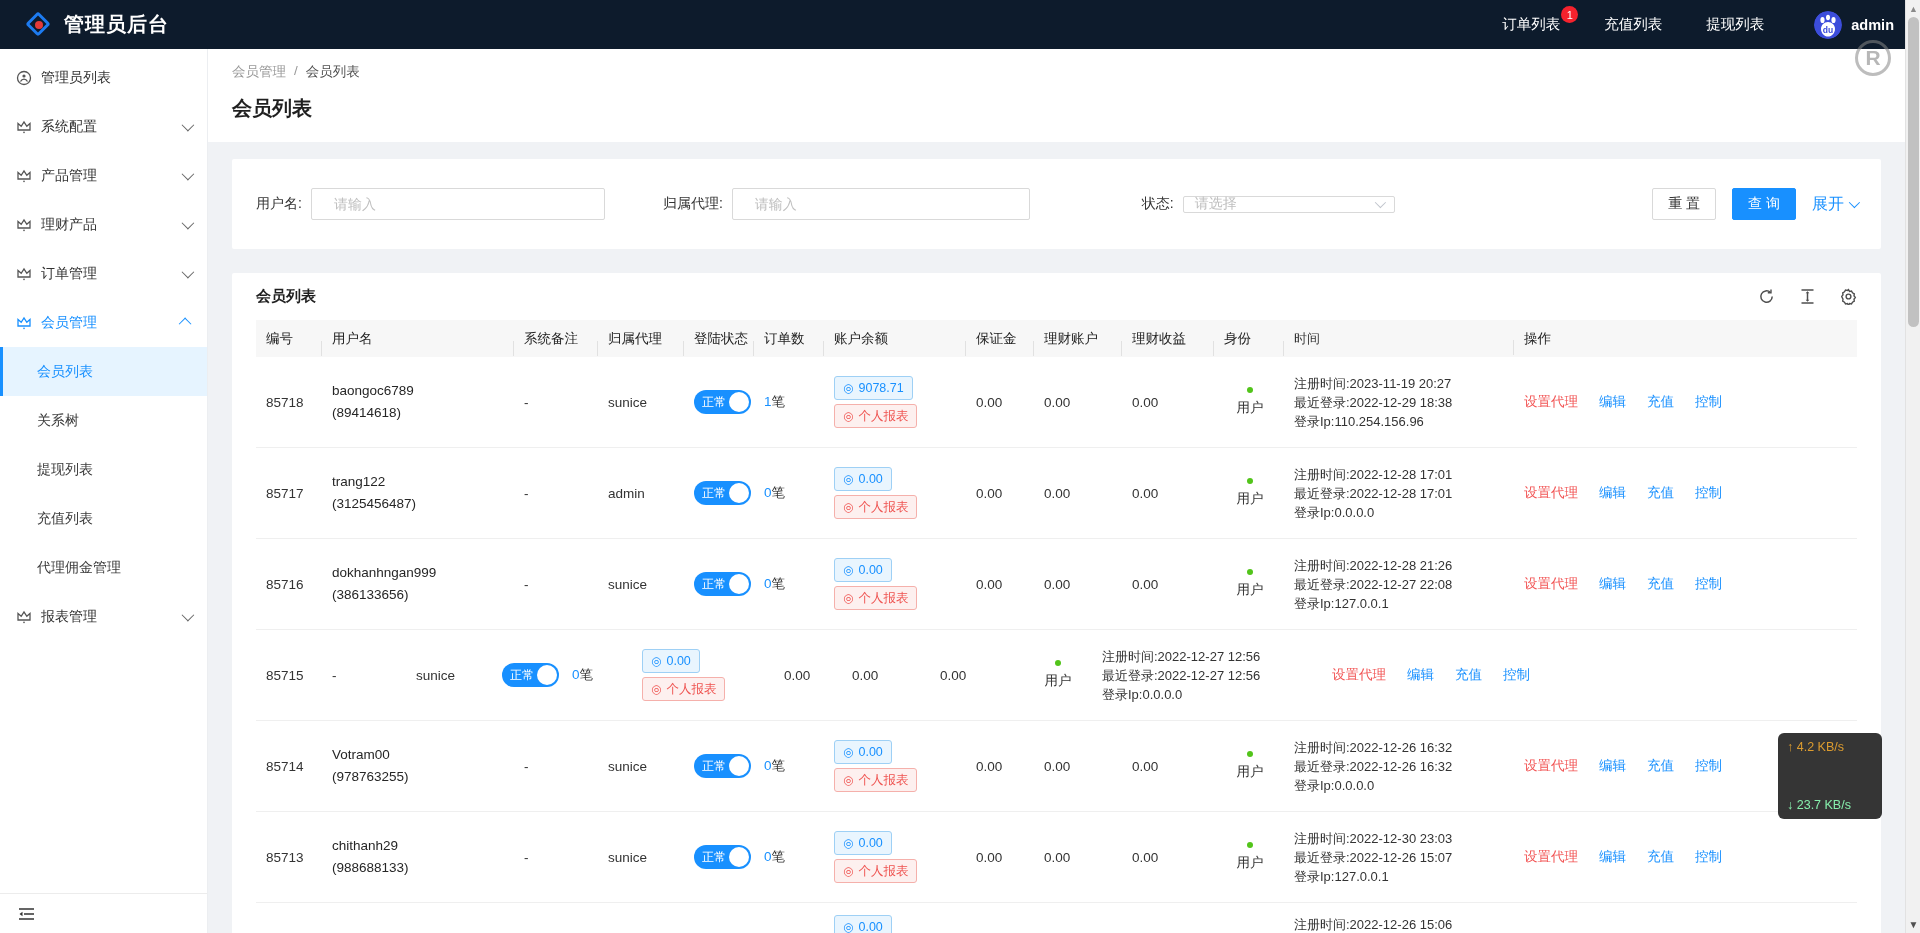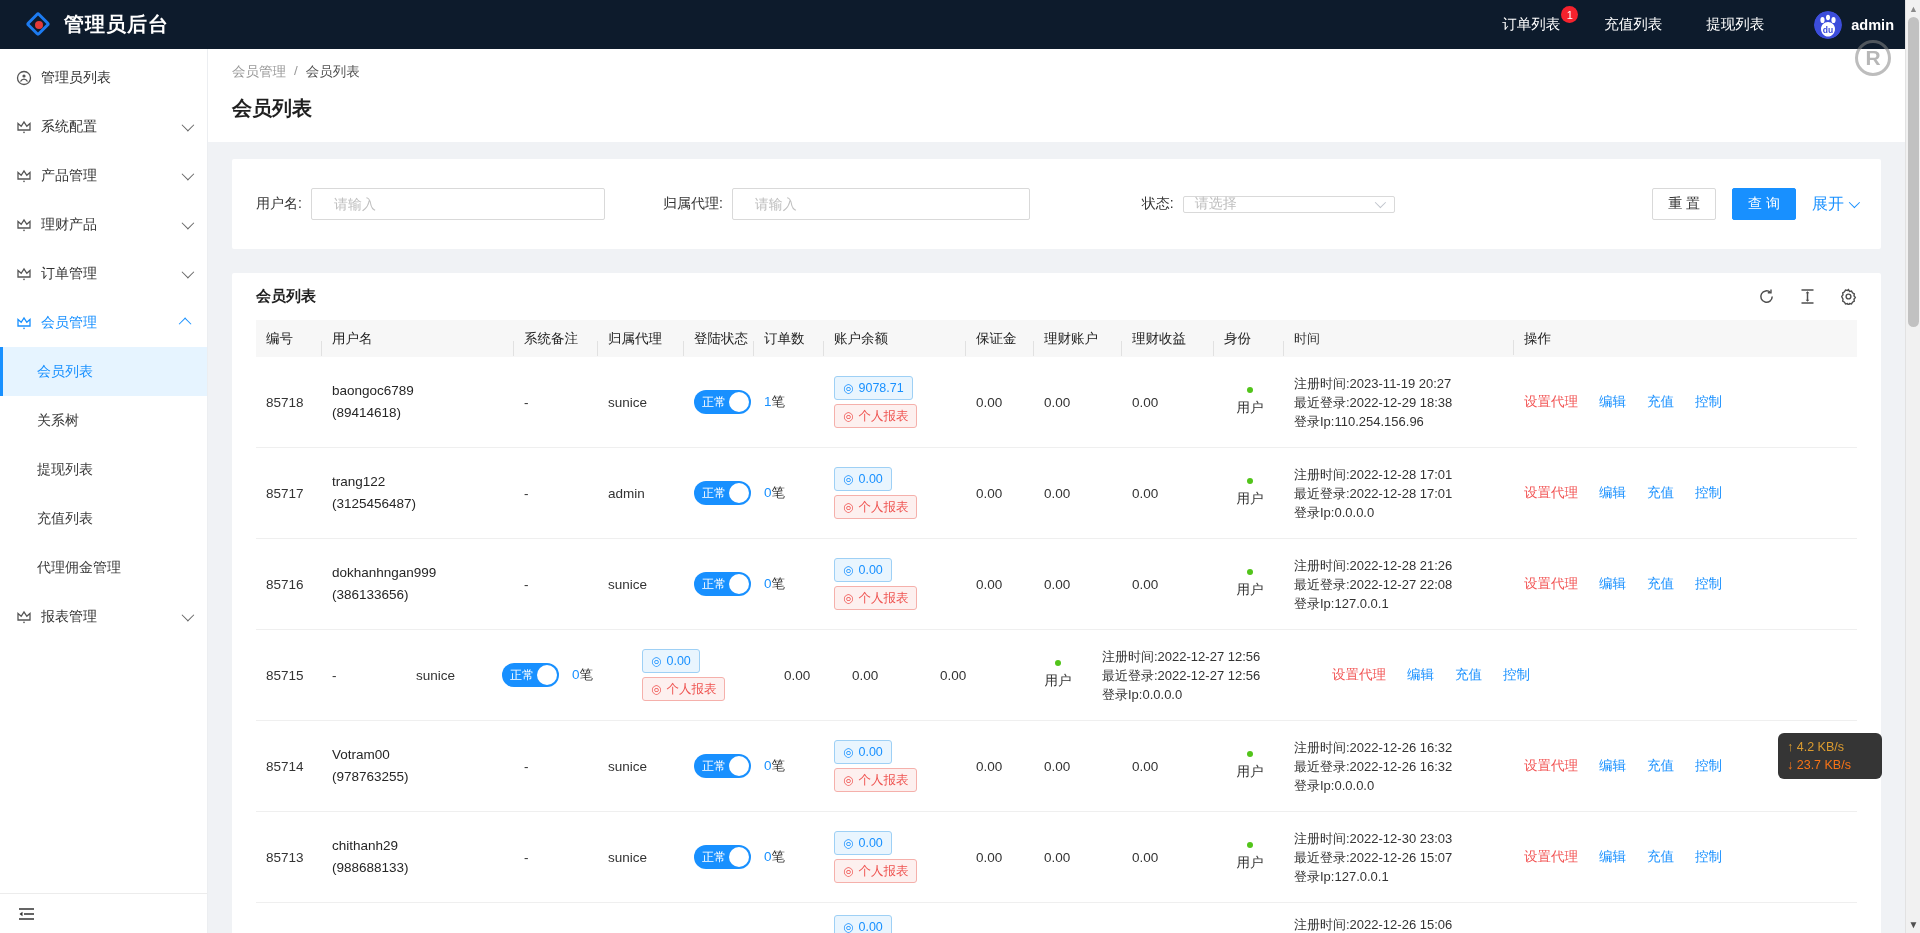--- a/index.html
+++ b/index.html
@@ -87,21 +87,21 @@
   .idn .dot { width:6px; height:6px; border-radius:50%; background:#52c41a; }
   .c-time { font-size:13px; color:#333; line-height:19px; }
   .c-actions { display:flex; gap:21px; font-size:13.5px; white-space:nowrap; }
   .alink { cursor:pointer; color:#1890ff; text-decoration:none; }
   .alink.red { color:#f25555; }
   .trow-partial { align-items:flex-start; padding-top:12px; border-bottom:none; }
 
   
   .net-overlay { position:absolute; left:1778px; top:733px; width:104px; background:rgba(38,38,38,.93); border-radius:6px; padding:5px 9px; z-index:20; font-size:12.5px; line-height:18px; }
   .net-up { color:#dd9c2f; }
-  .net-down { color:#f97316; }
+  .net-down { color:#86efac;margin-top:40px; }
   .watermark { position:absolute; left:1855px; top:40px; width:36px; height:36px; border:3px solid rgba(135,135,135,.55); border-radius:50%; color:rgba(135,135,135,.6); display:flex; align-items:center; justify-content:center; font-size:21px; font-weight:bold; z-index:6; }
   .scrollbar { position:absolute; right:0; top:0; width:15px; height:933px; background:#f1f1f1; border-left:1px solid #e2e2e2; z-index:30; }
   .sb-thumb { position:absolute; left:2px; top:17px; width:11px; height:310px; background:#c1c1c1; border-radius:6px; }
   .sb-arrow { position:absolute; left:0; width:15px; height:15px; display:flex; align-items:center; justify-content:center; color:#8a8a8a; font-size:9px; cursor:pointer; }
   .sb-arrow.up { top:1px; } .sb-arrow.down { bottom:1px; color:#505050; font-size:10px; }
 </style>
 </head>
 <body>
 
 <div class="app">

